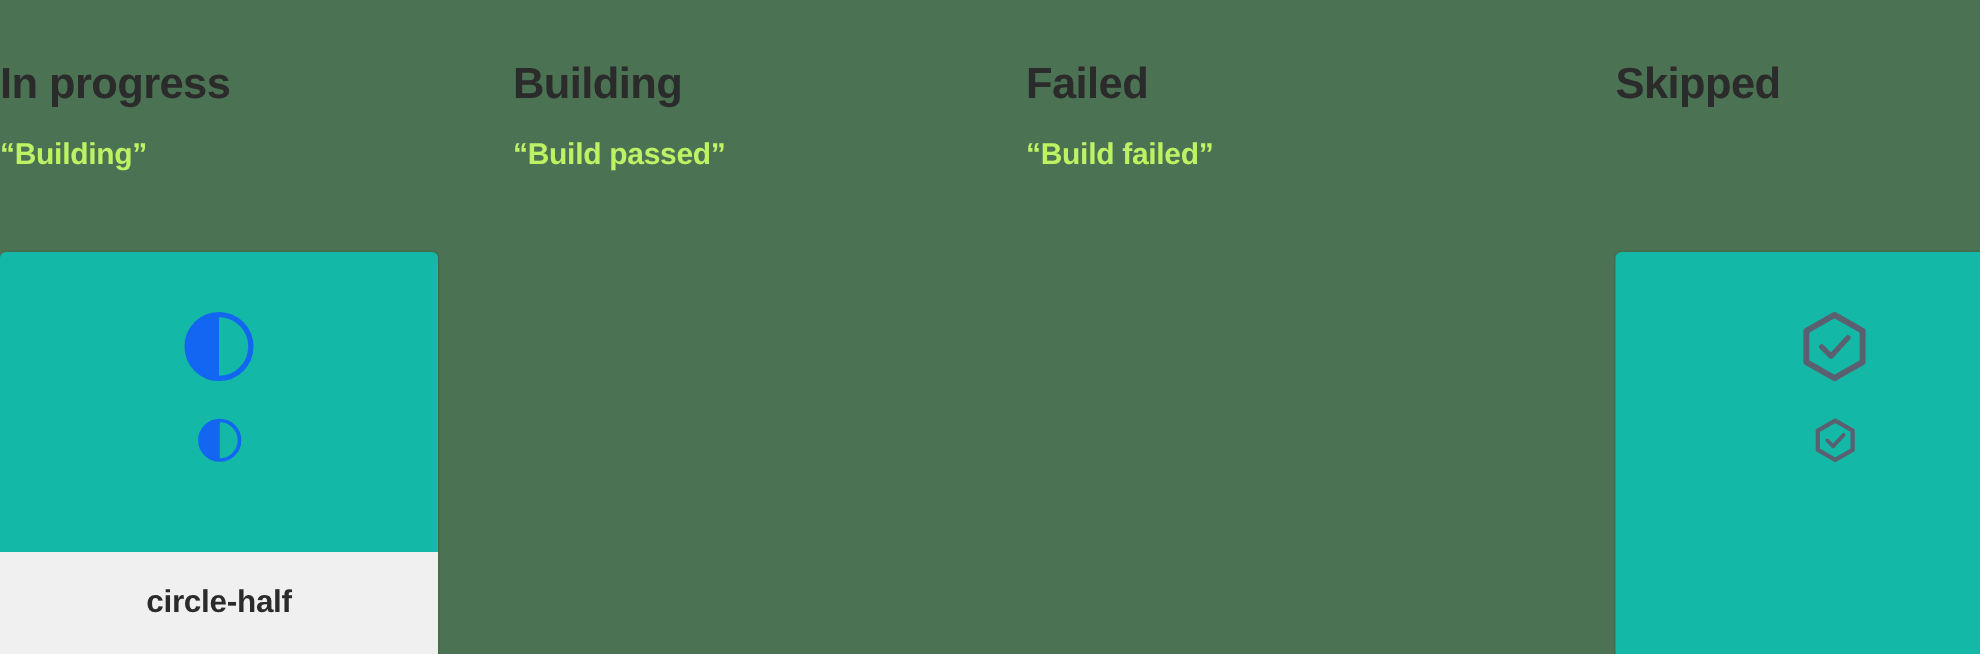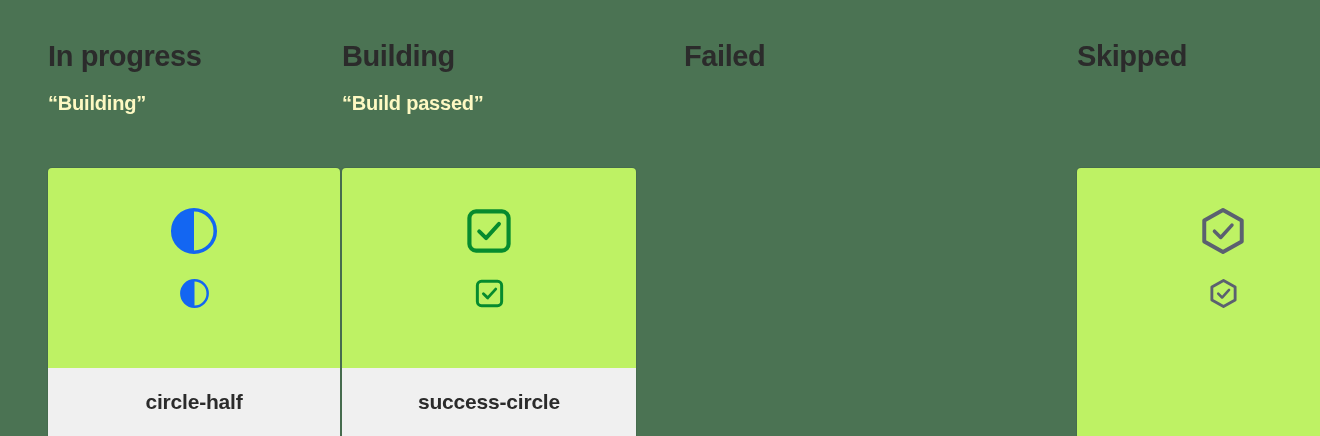--- a/index.html
+++ b/index.html
@@ -21,21 +21,21 @@
     inset: 0;
     display: grid;
     grid-template-columns: 292px 50px 294px 48px 294px 48px 292px;
     grid-template-rows: 36px auto auto 1fr;
   }
 
   .column {
     position: relative;
     height: 436px;
   }
-  .col-1 { position: absolute; left: 0px;    top: 0; width: 292px; margin-left: 48px; }
+  .col-1 { position: absolute; left: 0px;    top: 0; width: 292px; }
   .col-2 { position: absolute; left: 342px;  top: 0; width: 294px; }
   .col-3 { position: absolute; left: 684px;  top: 0; width: 294px; }
   .col-4 { position: absolute; left: 1077px; top: 0; width: 292px; }
 
   .status-title {
     position: absolute;
     top: 36px;
     left: 0;
     font-size: 29px;
     font-weight: 700;
@@ -44,33 +44,33 @@
     line-height: 40px;
     white-space: nowrap;
   }
 
   .status-sub {
     position: absolute;
     top: 88px;
     left: 0;
     font-size: 20px;
     font-weight: 700;
-    color: #fef9c3;
+    color: #bef264;
     letter-spacing: -0.2px;
     line-height: 30px;
     white-space: nowrap;
   }
 
   .card {
     position: absolute;
     top: 168px;
     left: 0;
     width: 100%;
     height: 268px;
-    background: #bef264;
+    background: #14b8a6;
     border-radius: 4px 4px 0 0;
     box-shadow: 0 0 0 1px rgba(0,0,0,0.06);
     overflow: hidden;
     display: flex;
     flex-direction: column;
   }
 
   .card-body {
     flex: 1;
     display: flex;
@@ -123,37 +123,25 @@
           <path d="M12 1.8 A10.2 10.2 0 0 0 12 22.2 Z" fill="#1366f2"></path>
         </svg>
       </div>
       <div class="card-footer">circle-half</div>
     </div>
   </div>
 
   <div class="column col-2">
     <div class="status-title">Building</div>
     <div class="status-sub">“Build passed”</div>
-    <div class="card">
-      <div class="card-body">
-        <svg class="icon-big" viewBox="0 0 24 24">
-          <rect x="2.6" y="2.6" width="18.8" height="18.8" rx="3.2" ry="3.2" fill="none" stroke="#068b2e" stroke-width="2"></rect>
-          <path d="M7.3 12.2 L10.6 15.4 L16.8 8.6" fill="none" stroke="#068b2e" stroke-width="1.9" stroke-linecap="round" stroke-linejoin="round"></path>
-        </svg>
-        <svg class="icon-small" viewBox="0 0 24 24">
-          <rect x="2.6" y="2.6" width="18.8" height="18.8" rx="3.2" ry="3.2" fill="none" stroke="#068b2e" stroke-width="2.3"></rect>
-          <path d="M7.3 12.2 L10.6 15.4 L16.8 8.6" fill="none" stroke="#068b2e" stroke-width="2.2" stroke-linecap="round" stroke-linejoin="round"></path>
-        </svg>
-      </div>
-      <div class="card-footer">success-circle</div>
-    </div>
   </div>
 
   <div class="column col-3">
     <div class="status-title">Failed</div>
+    <div class="status-sub">“Build failed”</div>
   </div>
 
   <div class="column col-4">
     <div class="status-title">Skipped</div>
     <div class="card">
       <div class="card-body">
         <svg class="icon-big" viewBox="0 0 24 24">
           <path d="M12 1.9 L21 7.0 L21 17.0 L12 22.1 L3 17.0 L3 7.0 Z" fill="none" stroke="#5b6070" stroke-width="1.9" stroke-linejoin="round"></path>
           <path d="M7.9 12.1 L10.9 15.1 L16.3 9.2" fill="none" stroke="#5b6070" stroke-width="1.7" stroke-linecap="round" stroke-linejoin="round"></path>
         </svg>

